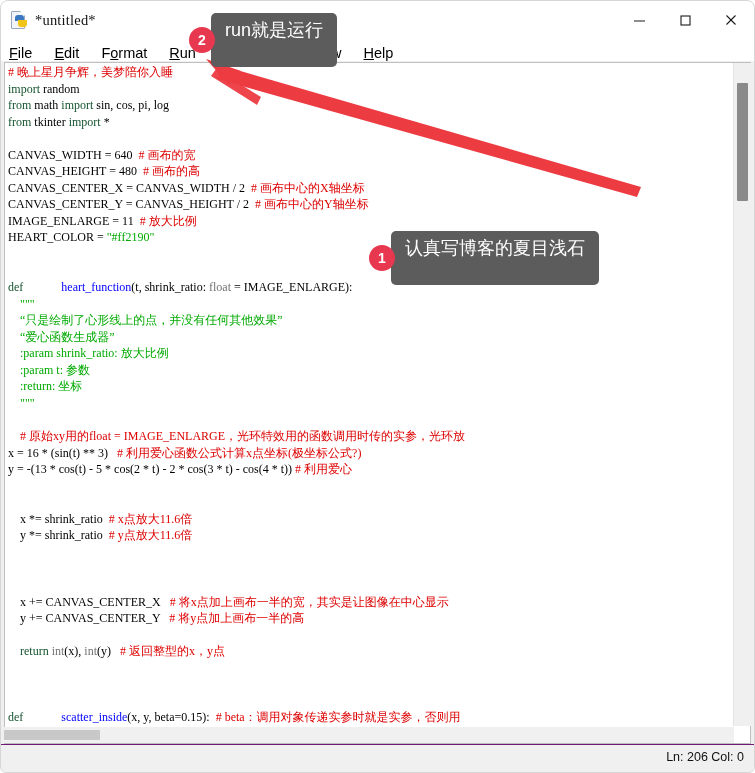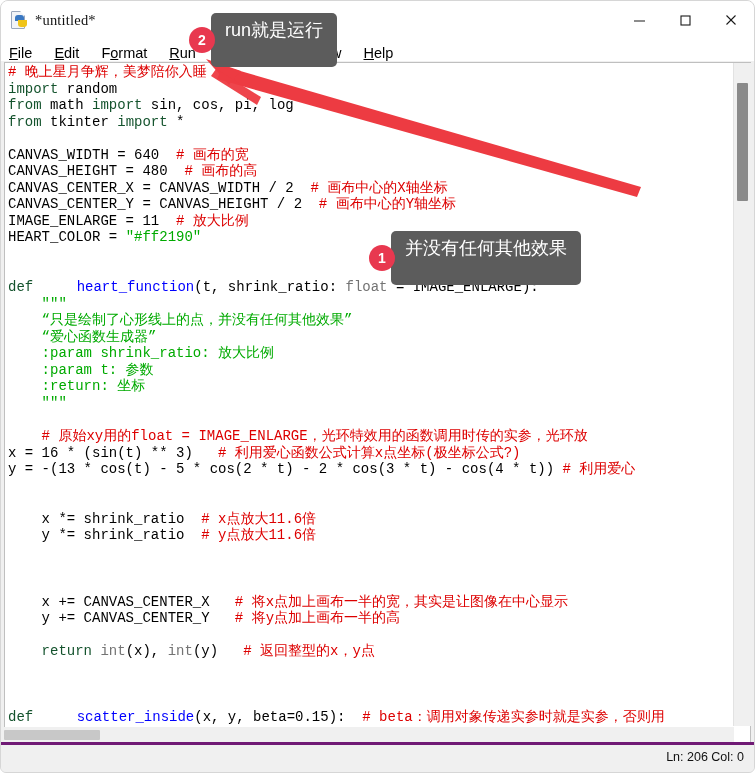--- a/index.html
+++ b/index.html
@@ -74,22 +74,22 @@
     background:#ffffff;
     border:1px solid #bfbfbf;
     box-sizing:border-box;
     overflow:hidden;
   }
   .code{
     position:absolute;left:0;top:0;
     width:735px;height:100%;
     padding:1px 0 0 3px;
     box-sizing:border-box;
-    font-family:Liberation Mono, monospace;
-    font-size:14px;
+    font-family:Liberation Serif, serif;
+    font-size:12px;
     line-height:16.55px;
     white-space:pre;
     color:#000000;
     overflow:hidden;
   }
   .code .ln{display:block;height:16.55px;}
   .kw{color:#14532d;}
   .fn{color:#0000ff;margin-left:35px;}
   .bi{color:#737373;}
   .str{color:#00aa00;}
@@ -108,21 +108,21 @@
     background:#f0f0f0;
   }
   .hthumb{
     position:absolute;left:0;top:3px;width:96px;height:10px;
     background:#c8c8c8;border-radius:1px;
   }
   
   .statusbar{
     position:absolute;left:0;right:0;bottom:0;height:27px;
     background:#f0f0f0;
-    border-top:3px solid #701a75;
+    border-top:1px solid #701a75;
   }
   .status-text{
     position:absolute;right:10px;top:5px;
     font-size:12.5px;color:#111;
     font-family:"Liberation Sans",sans-serif;
   }
   
   .callout{
     position:absolute;
     display:flex;align-items:center;
@@ -229,16 +229,16 @@
     <polygon points="215,68 260,96 256,104 210,75" fill="#ed3b42" opacity="0.95"></polygon>
   </svg>
 
   <div class="callout" id="callout2">
     <div class="badge">2</div>
     <div class="bubble">run就是运行</div>
   </div>
 
   <div class="callout" id="callout1">
     <div class="badge">1</div>
-    <div class="bubble">并没有任何其他效果</div>
+    <div class="bubble">认真写博客的夏目浅石</div>
   </div>
 
 </div>
 
 </body></html>

